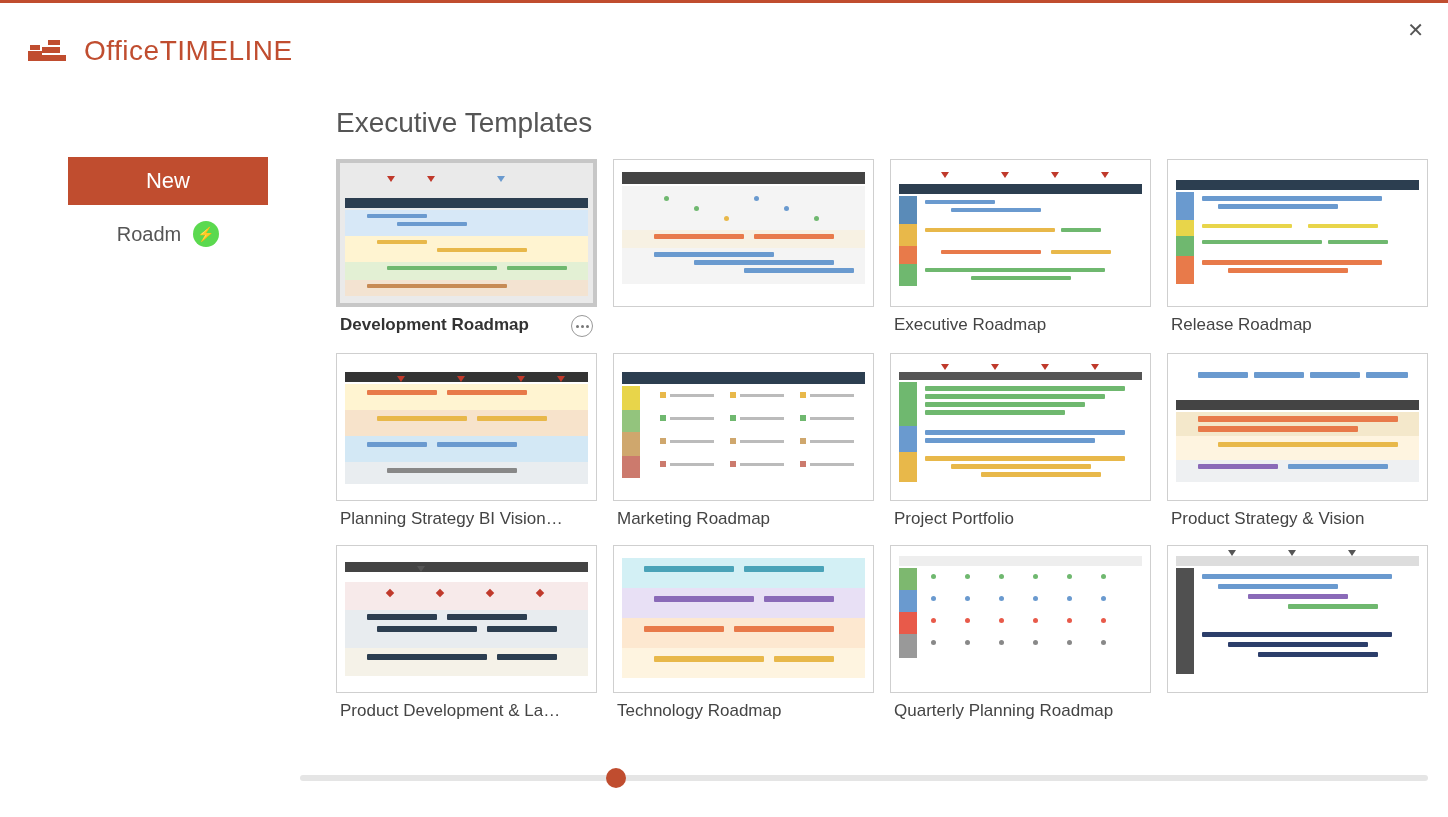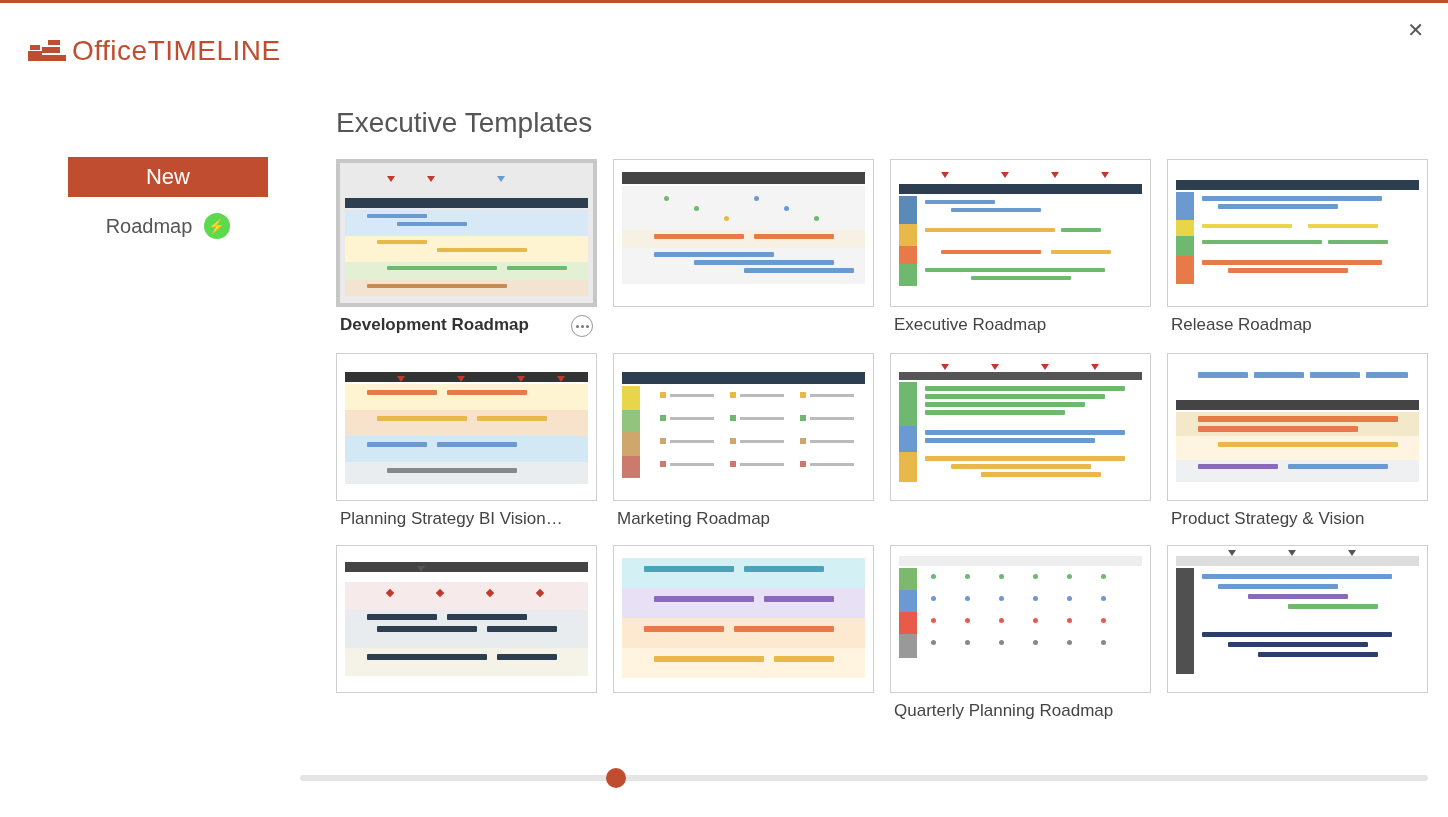--- a/index.html
+++ b/index.html
@@ -1,27 +1,27 @@
 <!DOCTYPE html>
 <html><head>
 <meta charset="utf-8">
 <style>
 * { margin: 0; padding: 0; box-sizing: border-box; }
 body { font-family: "Segoe UI", Arial, sans-serif; background: #fff; width: 1448px; height: 817px; overflow: hidden; position: relative; }
 .topbar { height: 3px; background: #c04d2f; }
 .close-btn { position: absolute; top: 18px; right: 24px; font-size: 20px; color: #555; cursor: pointer; font-weight: 300; }
-.header { display: flex; align-items: center; padding: 32px 0 0 28px; gap: 4px; }
+.header { display: flex; align-items: center; padding: 32px 0 0 28px; gap: 16px; }
 .logo-icon { width: 40px; height: 28px; position: relative; }
 .logo-icon svg { display: block; }
 .logo-text { font-size: 28px; color: #c04d2f; font-weight: 400; letter-spacing: 0.5px; }
 .logo-text .thin { font-weight: 300; }
 .logo-text .bold { font-weight: 400; }
 .body-area { display: flex; padding-top: 40px; }
 .sidebar { width: 350px; display: flex; flex-direction: column; align-items: center; padding-top: 50px; gap: 16px; }
-.new-btn { width: 200px; height: 40px; background: #c04d2f; color: #fff; display: flex; align-items: center; justify-content: center; font-size: 22px; font-weight: 400; cursor: pointer; border: none; }
+.new-btn { width: 200px; height: 48px; background: #c04d2f; color: #fff; display: flex; align-items: center; justify-content: center; font-size: 22px; font-weight: 400; cursor: pointer; border: none; }
 .import-row { display: flex; align-items: center; gap: 12px; font-size: 20px; color: #555; cursor: pointer; }
 .bolt-badge { width: 26px; height: 26px; border-radius: 50%; background: #5bd94f; display: flex; align-items: center; justify-content: center; color: #fff; font-size: 14px; }
 .main { flex: 1; padding-right: 20px; }
 .main-title { font-size: 28px; color: #555; font-weight: 300; margin-bottom: 20px; }
 .grid { display: grid; grid-template-columns: repeat(4, 261px); gap: 16px 16px; }
 .card { cursor: pointer; }
 .thumb { width: 261px; height: 148px; border: 1px solid #cfcfcf; background: #fff; position: relative; overflow: hidden; }
 .card.selected .thumb { outline: 4px solid #c7c7c7; outline-offset: -4px; background: #eaeaea; }
 .card-footer { display: flex; align-items: flex-start; justify-content: space-between; padding: 8px 4px 0 4px; }
 .card-label { font-size: 17px; color: #444; white-space: nowrap; overflow: hidden; text-overflow: ellipsis; max-width: 230px; }
@@ -134,21 +134,21 @@
   </div>
   <div class="logo-text">
     <span class="thin">Office</span><span class="bold">TIMELINE</span>
   </div>
 </div>
 
 <div class="body-area">
   <div class="sidebar">
     <button class="new-btn">New</button>
     <div class="import-row">
-      <span>Roadmap</span>
+      <span>Roadm</span>
       <span class="bolt-badge">⚡</span>
     </div>
   </div>
 
   <div class="main">
     <div class="main-title">Executive Templates</div>
     <div class="grid" id="grid">
         <div class="card selected">
           <div class="thumb t1">
             <div class="mini-header"></div>
@@ -311,20 +311,23 @@
             <div class="mini-bar" style="left: 34px; top: 76px; width: 200px; height: 5px; background: rgb(106, 154, 207);"></div>
             <div class="mini-bar" style="left: 34px; top: 84px; width: 170px; height: 5px; background: rgb(106, 154, 207);"></div>
             <div class="mini-bar" style="left: 34px; top: 102px; width: 200px; height: 5px; background: rgb(232, 184, 74);"></div>
             <div class="mini-bar" style="left: 60px; top: 110px; width: 140px; height: 5px; background: rgb(232, 184, 74);"></div>
             <div class="mini-bar" style="left: 90px; top: 118px; width: 120px; height: 5px; background: rgb(232, 184, 74);"></div>
             <div class="mini-dot" style="left: 50px; top: 10px; border-top: 6px solid rgb(192, 57, 43);"></div>
             <div class="mini-dot" style="left: 100px; top: 10px; border-top: 6px solid rgb(192, 57, 43);"></div>
             <div class="mini-dot" style="left: 150px; top: 10px; border-top: 6px solid rgb(192, 57, 43);"></div>
             <div class="mini-dot" style="left: 200px; top: 10px; border-top: 6px solid rgb(192, 57, 43);"></div>
           </div>
+          <div class="card-footer">
+            <div class="card-label">Project Portfolio</div>
+          </div>
         </div>
         <div class="card">
           <div class="thumb t8">
             <div class="mini-header"></div>
             <div class="mini-lane l1"></div>
             <div class="mini-lane l2"></div>
             <div class="mini-lane l3"></div>
             <div class="mini-bar" style="left: 30px; top: 18px; width: 50px; height: 6px; background: rgb(106, 154, 207);"></div>
             <div class="mini-bar" style="left: 86px; top: 18px; width: 50px; height: 6px; background: rgb(106, 154, 207);"></div>
             <div class="mini-bar" style="left: 142px; top: 18px; width: 50px; height: 6px; background: rgb(106, 154, 207);"></div>
@@ -350,35 +353,41 @@
             <div class="mini-bar" style="left: 40px; top: 80px; width: 100px; height: 6px; background: rgb(44, 62, 80);"></div>
             <div class="mini-bar" style="left: 150px; top: 80px; width: 70px; height: 6px; background: rgb(44, 62, 80);"></div>
             <div class="mini-bar" style="left: 30px; top: 108px; width: 120px; height: 6px; background: rgb(44, 62, 80);"></div>
             <div class="mini-bar" style="left: 160px; top: 108px; width: 60px; height: 6px; background: rgb(44, 62, 80);"></div>
             <div class="mini-dot" style="left: 80px; top: 20px; border-top: 6px solid rgb(85, 85, 85);"></div>
             <div style="position: absolute; width: 6px; height: 6px; background: rgb(192, 57, 43); left: 50px; top: 44px; transform: rotate(45deg);"></div>
             <div style="position: absolute; width: 6px; height: 6px; background: rgb(192, 57, 43); left: 100px; top: 44px; transform: rotate(45deg);"></div>
             <div style="position: absolute; width: 6px; height: 6px; background: rgb(192, 57, 43); left: 150px; top: 44px; transform: rotate(45deg);"></div>
             <div style="position: absolute; width: 6px; height: 6px; background: rgb(192, 57, 43); left: 200px; top: 44px; transform: rotate(45deg);"></div>
           </div>
+          <div class="card-footer">
+            <div class="card-label">Product Development &amp; La…</div>
+          </div>
         </div>
         <div class="card">
           <div class="thumb t10">
             <div class="mini-lane l1"></div>
             <div class="mini-lane l2"></div>
             <div class="mini-lane l3"></div>
             <div class="mini-lane l4"></div>
             <div class="mini-bar" style="left: 30px; top: 20px; width: 90px; height: 6px; background: rgb(74, 163, 184);"></div>
             <div class="mini-bar" style="left: 130px; top: 20px; width: 80px; height: 6px; background: rgb(74, 163, 184);"></div>
             <div class="mini-bar" style="left: 40px; top: 50px; width: 100px; height: 6px; background: rgb(138, 106, 184);"></div>
             <div class="mini-bar" style="left: 150px; top: 50px; width: 70px; height: 6px; background: rgb(138, 106, 184);"></div>
             <div class="mini-bar" style="left: 30px; top: 80px; width: 80px; height: 6px; background: rgb(232, 122, 74);"></div>
             <div class="mini-bar" style="left: 120px; top: 80px; width: 100px; height: 6px; background: rgb(232, 122, 74);"></div>
             <div class="mini-bar" style="left: 40px; top: 110px; width: 110px; height: 6px; background: rgb(232, 184, 74);"></div>
             <div class="mini-bar" style="left: 160px; top: 110px; width: 60px; height: 6px; background: rgb(232, 184, 74);"></div>
+          </div>
+          <div class="card-footer">
+            <div class="card-label">Technology Roadmap</div>
           </div>
         </div>
         <div class="card">
           <div class="thumb t11">
             <div class="mini-header"></div>
             <div class="mini-sidebar s1"></div>
             <div class="mini-sidebar s2"></div>
             <div class="mini-sidebar s3"></div>
             <div class="mini-sidebar s4"></div>
             <div style="position: absolute; width: 5px; height: 5px; border-radius: 50%; background: rgb(111, 184, 111); left: 40px; top: 28px;"></div>

